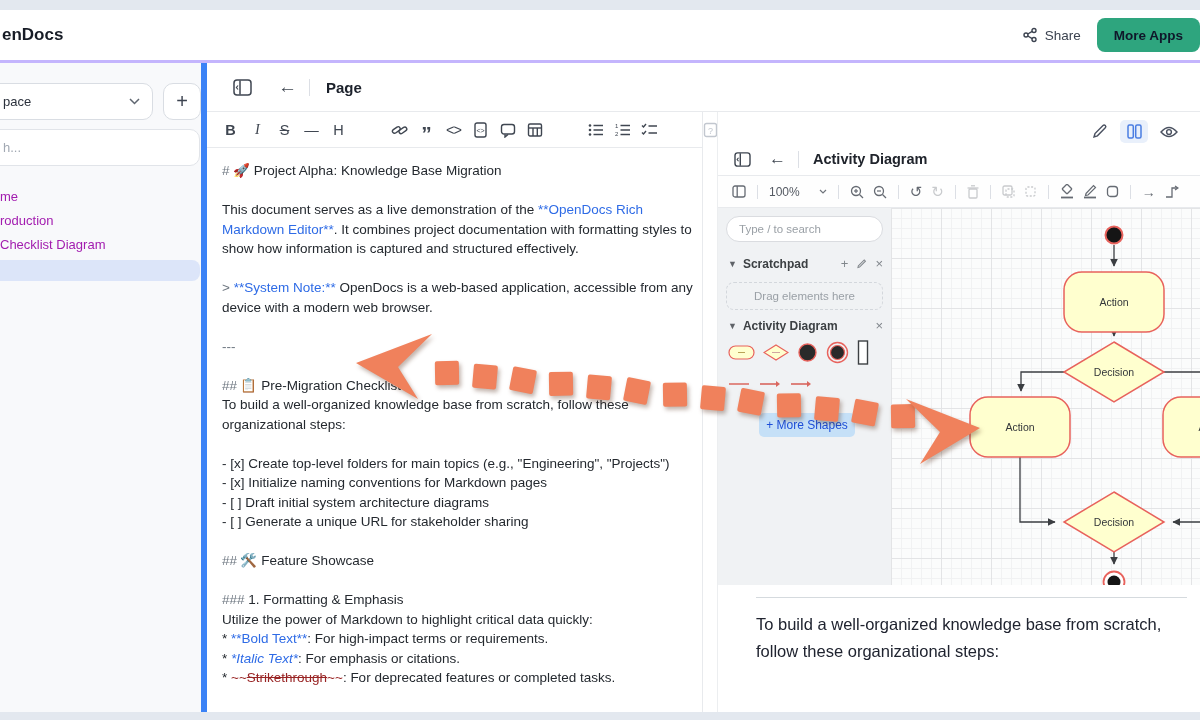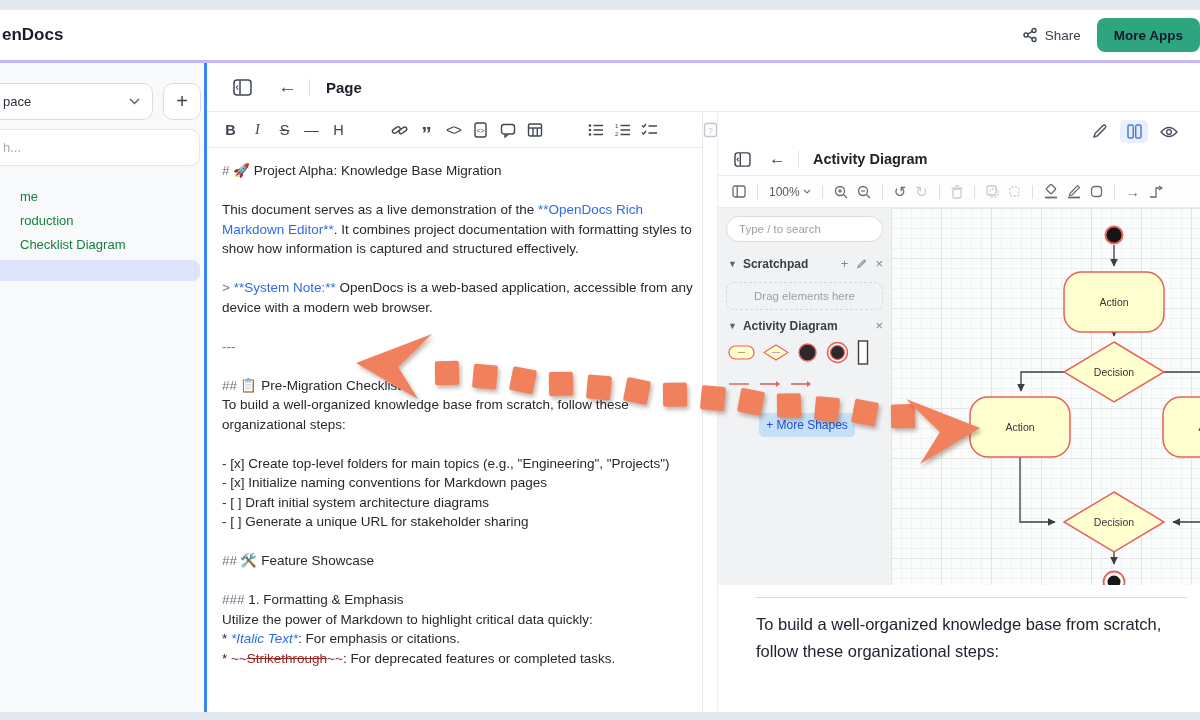--- a/index.html
+++ b/index.html
@@ -13,36 +13,36 @@
     background:#fff; border-bottom:3px solid #c4b5fd; display:flex; align-items:center; }
   .app-title { position:absolute; left:2px; font-size:17px; font-weight:700; color:#171c26; }
   .topbar-right { position:absolute; right:0; display:flex; align-items:center; gap:16px; }
   .share-wrap { display:flex; align-items:center; gap:7px; color:#3c4350; font-size:13.5px; cursor:pointer; }
   .btn-green { height:34px; padding:0 17px; border:none; border-radius:8px;
     background:var(--accent-green); color:#0f172a; font-size:13.5px; font-weight:700;
     font-family:inherit; cursor:pointer; }
 
   
   .sidebar { position:absolute; left:0; top:53px; bottom:0; width:207px;
-    background:#f8f9fb; border-right:3px solid #3b82f6; }
+    background:#f8f9fb; border-right:6px solid #3b82f6; }
   .ws-select { position:absolute; left:-40px; top:20px; width:193px; height:37px;
     background:#fff; border:1px solid #d9dde3; border-radius:10px;
     display:flex; align-items:center; }
   .ws-select .lbl { margin-left:42px; font-size:13px; color:#2b313c; }
   .ws-select .chev { position:absolute; right:12px; }
   .plus-btn { position:absolute; left:163px; top:20px; width:38px; height:37px;
     background:#fff; border:1px solid #d9dde3; border-radius:10px;
     font-size:20px; color:#3c4350; display:flex; align-items:center; justify-content:center; cursor:pointer; }
   .side-search { position:absolute; left:-40px; top:66px; width:240px; height:37px;
     background:#fff; border:1px solid #e1e4e9; border-radius:10px;
     padding-left:42px; font-size:13px; color:#2b313c; font-family:inherit; }
   .side-search::placeholder { color:#a2a9b3; }
   .side-items { position:absolute; left:0; top:122px; width:207px; }
-  .side-item { height:23px; line-height:23px; padding-left:20px; font-size:13px;
-    color:#15803d; margin-bottom:1px; white-space:nowrap; cursor:pointer; }
+  .side-item { height:23px; line-height:23px; padding-left:0; font-size:13px;
+    color:#a21caf; margin-bottom:1px; white-space:nowrap; cursor:pointer; }
   .side-item.selected { position:relative; left:-40px; width:240px; height:21px;
     line-height:21px; background:var(--selected-row); border-radius:8px; margin-top:4px; }
 
   
   .main { position:absolute; left:207px; top:53px; right:0; bottom:0; background:#fff; }
   .main-header { position:absolute; left:0; top:0; width:100%; height:49px;
     border-bottom:1px solid #e8eaed; display:flex; align-items:center; }
   .mh-icon { margin-left:26px; color:#3f4651; display:flex; cursor:pointer; }
   .back-arrow { margin-left:26px; font-size:19px; color:#3f4651; cursor:pointer; }
   .vdiv { width:1px; height:17px; background:#dcdfe5; margin:0 12px; }
@@ -75,21 +75,21 @@
 
   .widget { position:absolute; left:0; right:0; top:31px; }
   .wg-header { height:33px; display:flex; align-items:center; border-bottom:1px solid #e8eaed; }
   .wg-header .mh-icon { margin-left:16px; }
   .wg-header .back-arrow { margin-left:18px; font-size:17px; }
   .wg-title { font-size:14.5px; font-weight:700; color:#20242c; margin-left:2px; }
   .wg-toolbar { height:32px; display:flex; align-items:center; padding-left:14px; gap:9px;
     color:#666b73; border-bottom:1px solid #e8eaed; font-size:12px; background:#fefefe; }
   .wg-toolbar .vdiv { height:14px; margin:0 2px; }
   .dim { opacity:.35; }
-  .zoom-lbl { font-size:12px; color:#555a63; display:flex; align-items:center; gap:3px; cursor:pointer; white-space:nowrap; }
+  .zoom-lbl { font-size:12px; color:#555a63; display:flex; align-items:center; gap:19px; cursor:pointer; white-space:nowrap; }
 
   .wg-body { position:relative; height:409px; overflow:hidden; }
   .shapes-panel { position:absolute; left:0; top:0; bottom:0; width:173px; background:#f0f2f4; }
   .shape-search { position:absolute; left:8px; top:8px; width:157px; height:26px;
     background:#fff; border:1px solid #dadce0; border-radius:14px; padding-left:12px;
     font-size:11.5px; color:#3c4043; font-family:inherit; }
   .shape-search::placeholder { color:#9aa0a6; }
   .panel-row { position:absolute; left:10px; right:8px; display:flex; align-items:center;
     font-size:12px; color:#3c4043; font-weight:700; }
   .panel-row .caret { font-size:9px; margin-right:6px; color:#5f6368; }
@@ -275,20 +275,21 @@
           <div class="md-line">&nbsp;</div>
           <div class="md-line"><span class="seg-t">- [x] Create top-level folders for main topics (e.g., "Engineering", "Projects")</span></div>
           <div class="md-line"><span class="seg-t">- [x] Initialize naming conventions for Markdown pages</span></div>
           <div class="md-line"><span class="seg-t">- [ ] Draft initial system architecture diagrams</span></div>
           <div class="md-line"><span class="seg-t">- [ ] Generate a unique URL for stakeholder sharing</span></div>
           <div class="md-line">&nbsp;</div>
           <div class="md-line"><span class="seg-m">## </span><span class="seg-t">🛠️ Feature Showcase</span></div>
           <div class="md-line">&nbsp;</div>
           <div class="md-line"><span class="seg-m">### </span><span class="seg-t">1. Formatting &amp; Emphasis</span></div>
           <div class="md-line"><span class="seg-t">Utilize the power of Markdown to highlight critical data quickly:</span></div>
+          <div class="md-line"><span class="seg-t">* </span><span class="seg-b">**Bold Text**</span><span class="seg-t">: For high-impact terms or requirements.</span></div>
           <div class="md-line"><span class="seg-t">* </span><span class="seg-bi">*Italic Text*</span><span class="seg-t">: For emphasis or citations.</span></div>
           <div class="md-line"><span class="seg-t">* </span><span class="seg-mr">~~</span><span class="seg-sr">Strikethrough</span><span class="seg-mr">~~</span><span class="seg-t">: For deprecated features or completed tasks.</span></div>
         </div>
     </div>
 
     <div class="preview-col">
       <div class="view-icons">
         <span class="vicon">
           <svg class="ic" width="17" height="17" viewBox="0 0 17 17">
             <path d="M3 14 L4 10.5 L12 2.5 A1.6 1.6 0 0 1 14.3 4.8 L6.4 12.8 Z" fill="none" stroke="#4a5160" stroke-width="1.4"></path>

